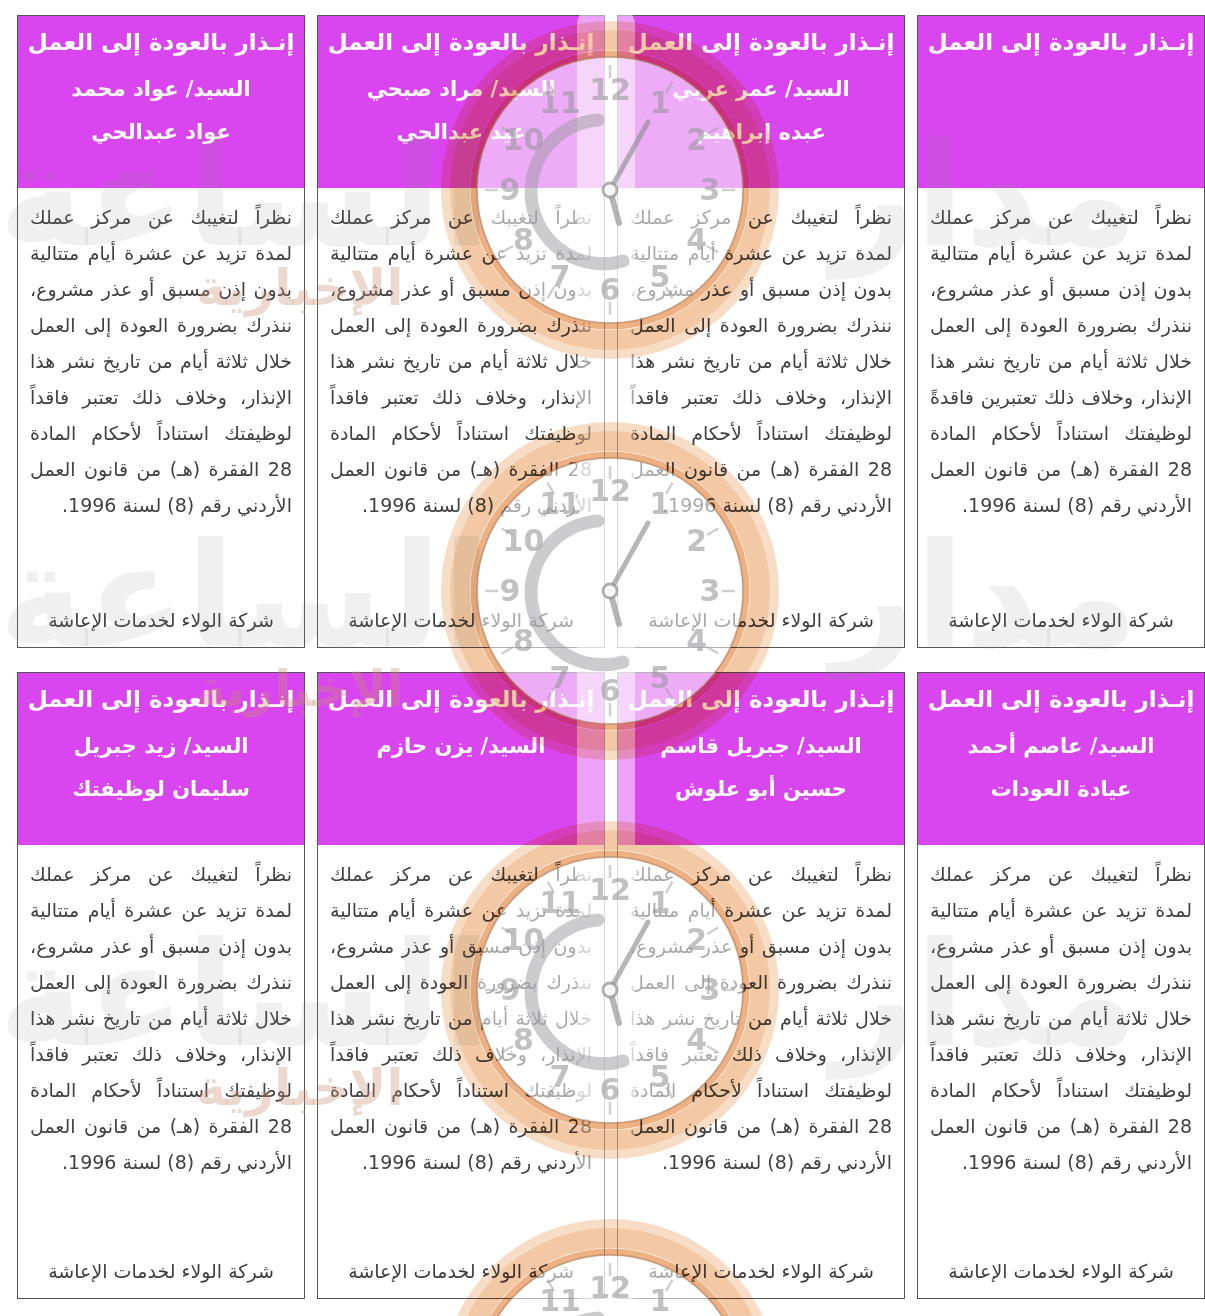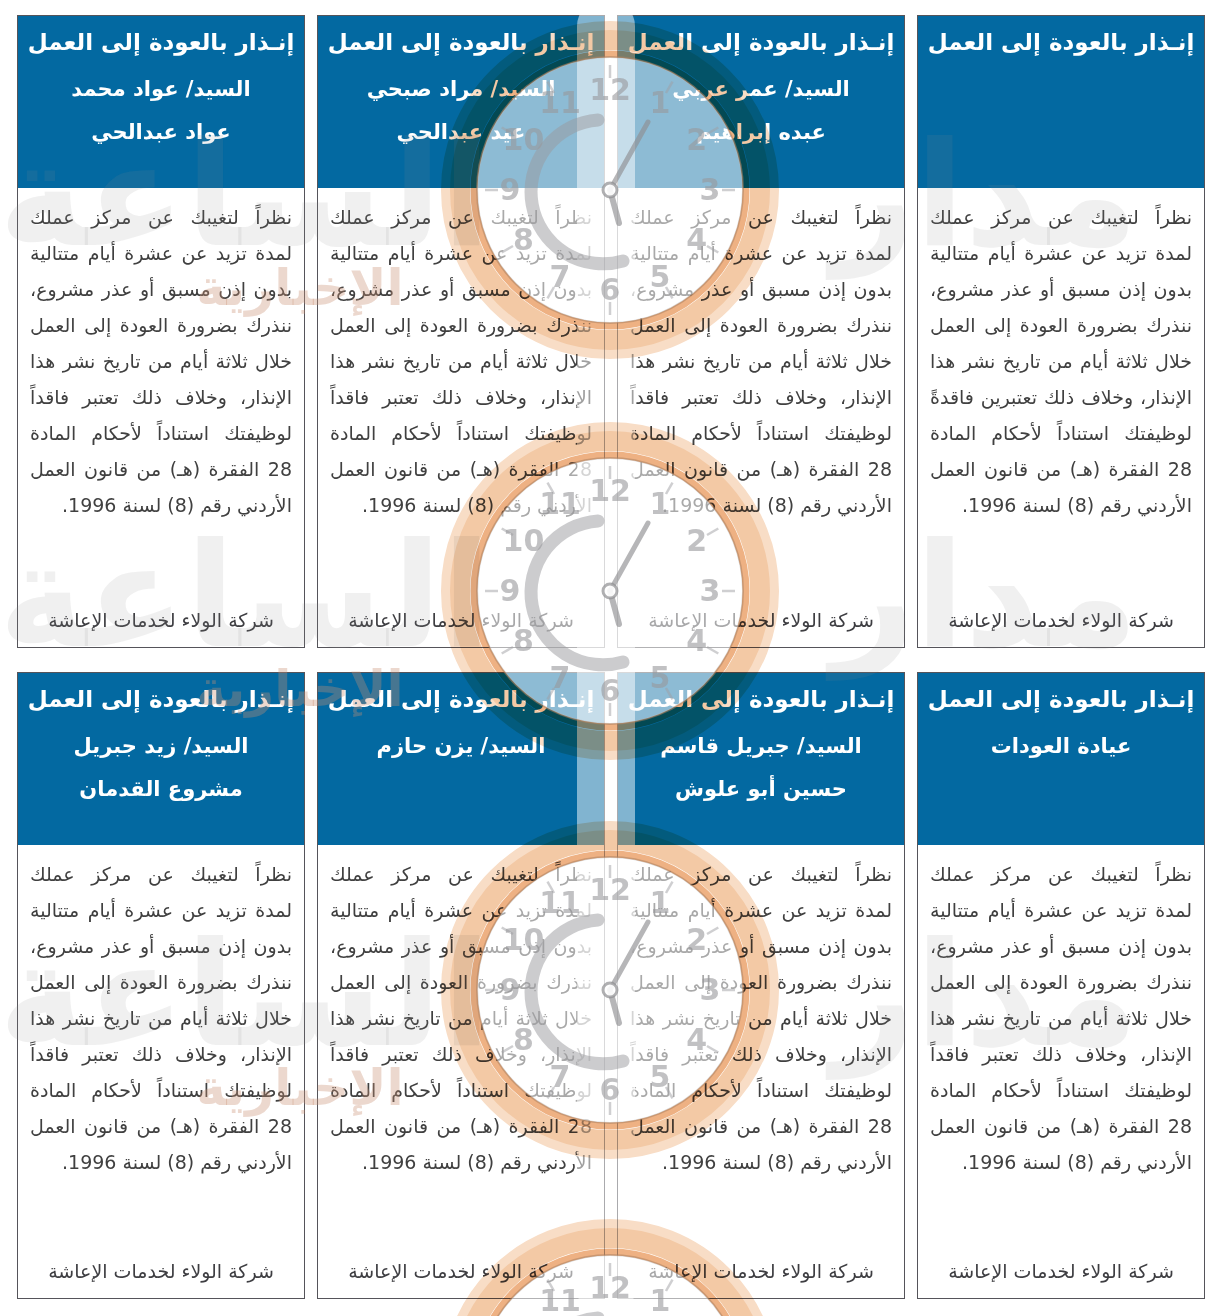--- a/index.html
+++ b/index.html
@@ -19,21 +19,21 @@
     z-index:1;
   }
   .card{
     border:1px solid #55545a;
     background:#ffffff;
     box-sizing:border-box;
     display:flex;flex-direction:column;
     overflow:hidden;
   }
   .card-header{
-    background:#0369a1;color:#ffffff;text-align:center;
+    background:#d946ef;color:#ffffff;text-align:center;
     padding:13px 8px 0;height:172px;box-sizing:border-box;
     flex:0 0 auto;
   }
   .card-title{font-size:23px;font-weight:bold;white-space:nowrap;}
   .card-name{margin-top:13px;font-size:21px;font-weight:bold;line-height:43px;}
   .card-body{
     padding:11px 12px 0;flex:1 1 auto;overflow:hidden;
     font-size:19px;line-height:36px;color:#404040;
     text-align:justify;text-justify:inter-word;
   }
@@ -96,20 +96,21 @@
       </div>
     </header>
     <div class="card-body">نظراً لتغيبك عن مركز عملك لمدة تزيد عن عشرة أيام متتالية بدون إذن مسبق أو عذر مشروع، ننذرك بضرورة العودة إلى العمل خلال ثلاثة أيام من تاريخ نشر هذا الإنذار، وخلاف ذلك تعتبر فاقداً لوظيفتك استناداً لأحكام المادة 28 الفقرة (هـ) من قانون العمل الأردني رقم (8) لسنة 1996.</div>
     <div class="card-footer">شركة الولاء لخدمات الإعاشة</div>
   </article>
 
   <article class="card">
     <header class="card-header">
       <div class="card-title">إنـذار بالعودة إلى العمل</div>
       <div class="card-name">
+        <div>السيد/ عاصم أحمد</div>
         <div>عيادة العودات</div>
       </div>
     </header>
     <div class="card-body">نظراً لتغيبك عن مركز عملك لمدة تزيد عن عشرة أيام متتالية بدون إذن مسبق أو عذر مشروع، ننذرك بضرورة العودة إلى العمل خلال ثلاثة أيام من تاريخ نشر هذا الإنذار، وخلاف ذلك تعتبر فاقداً لوظيفتك استناداً لأحكام المادة 28 الفقرة (هـ) من قانون العمل الأردني رقم (8) لسنة 1996.</div>
     <div class="card-footer">شركة الولاء لخدمات الإعاشة</div>
   </article>
 
   <article class="card">
     <header class="card-header">
       <div class="card-title">إنـذار بالعودة إلى العمل</div>
@@ -131,21 +132,21 @@
     </header>
     <div class="card-body">نظراً لتغيبك عن مركز عملك لمدة تزيد عن عشرة أيام متتالية بدون إذن مسبق أو عذر مشروع، ننذرك بضرورة العودة إلى العمل خلال ثلاثة أيام من تاريخ نشر هذا الإنذار، وخلاف ذلك تعتبر فاقداً لوظيفتك استناداً لأحكام المادة 28 الفقرة (هـ) من قانون العمل الأردني رقم (8) لسنة 1996.</div>
     <div class="card-footer">شركة الولاء لخدمات الإعاشة</div>
   </article>
 
   <article class="card">
     <header class="card-header">
       <div class="card-title">إنـذار بالعودة إلى العمل</div>
       <div class="card-name">
         <div>السيد/ زيد جبريل</div>
-        <div>مشروع القدمان</div>
+        <div>سليمان لوظيفتك</div>
       </div>
     </header>
     <div class="card-body">نظراً لتغيبك عن مركز عملك لمدة تزيد عن عشرة أيام متتالية بدون إذن مسبق أو عذر مشروع، ننذرك بضرورة العودة إلى العمل خلال ثلاثة أيام من تاريخ نشر هذا الإنذار، وخلاف ذلك تعتبر فاقداً لوظيفتك استناداً لأحكام المادة 28 الفقرة (هـ) من قانون العمل الأردني رقم (8) لسنة 1996.</div>
     <div class="card-footer">شركة الولاء لخدمات الإعاشة</div>
   </article>
 
 </main>
 
 <div id="wm-layer">
   <div class="wm-bar"></div>

